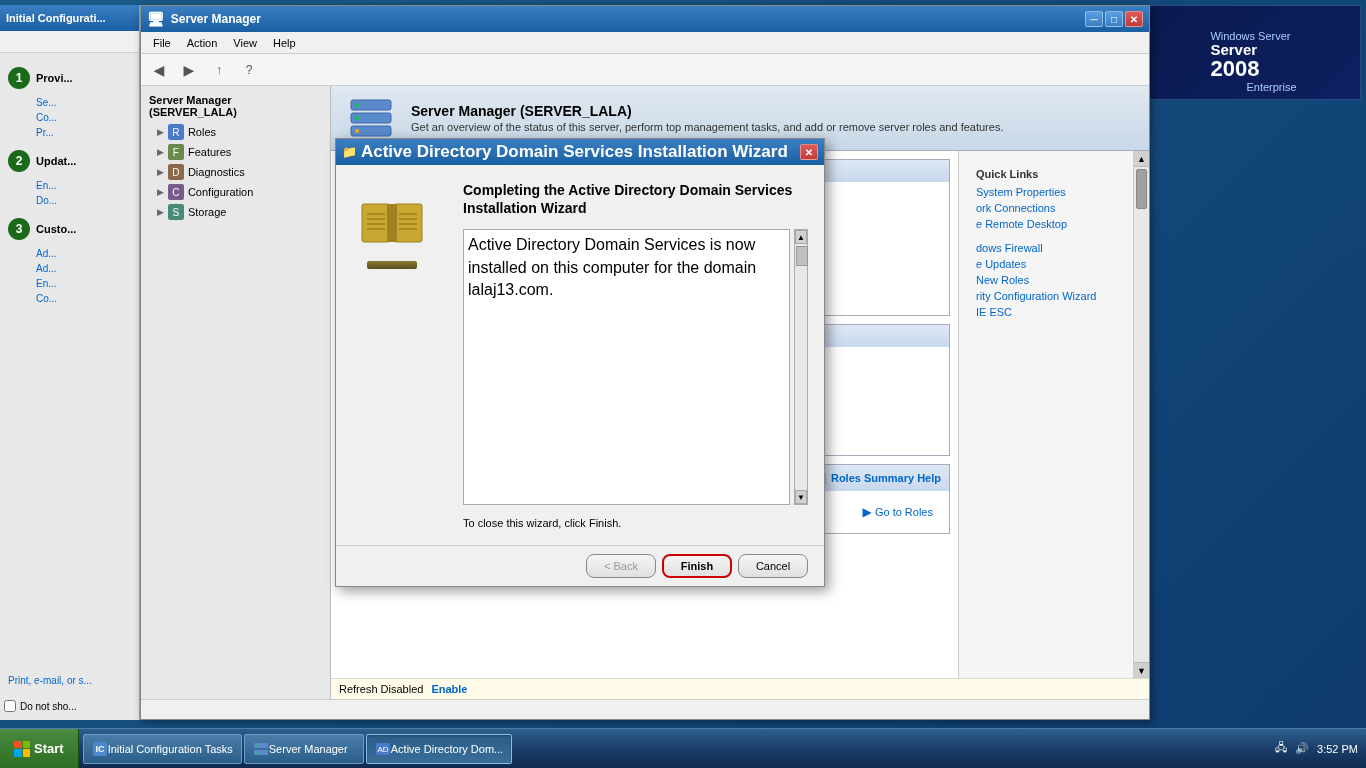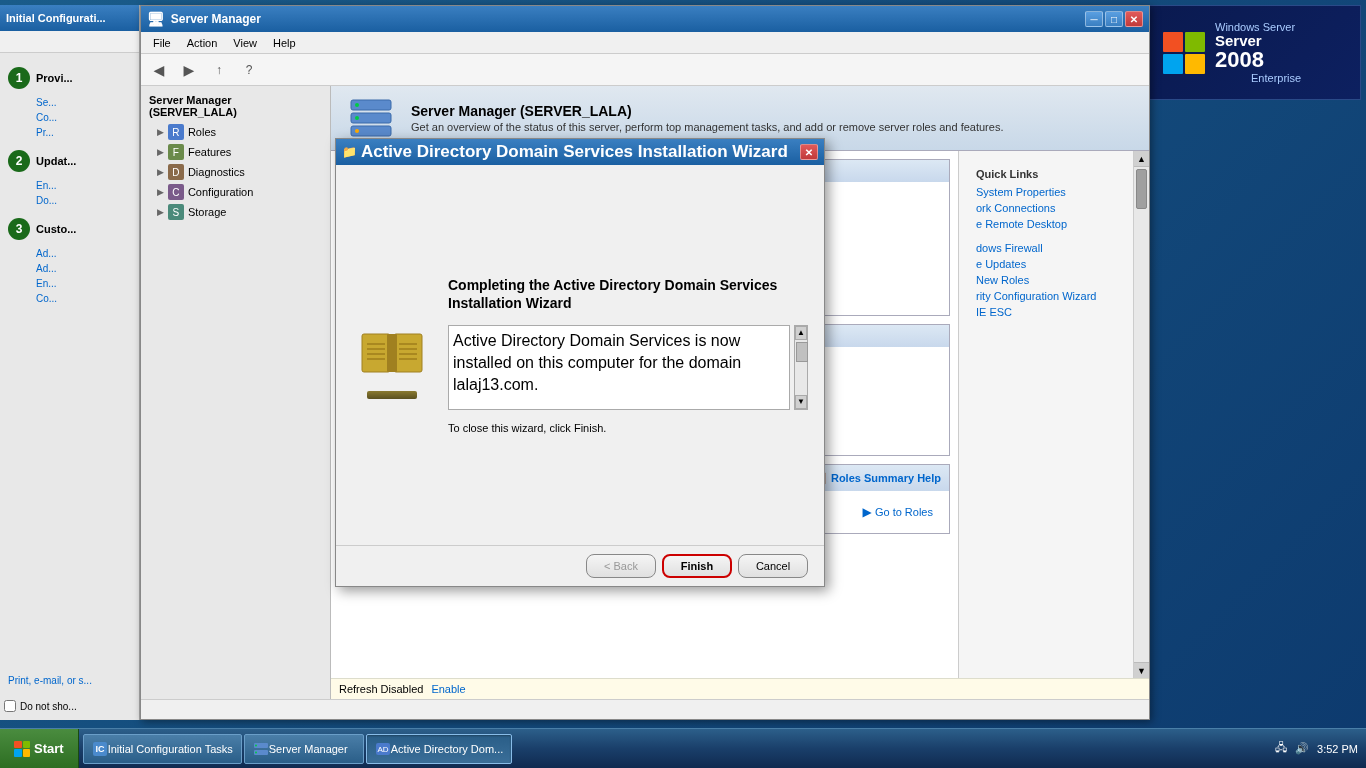--- a/index.html
+++ b/index.html
@@ -335,21 +335,21 @@
     .refresh-bar {
       background: #fffbe8;
       padding: 4px 8px;
       font-size: 11px;
       border-top: 1px solid #ddc;
       display: flex;
       align-items: center;
       gap: 8px;
     }
 
-    .enable-link { color: #0066cc; cursor: pointer; }
+    .enable-link { color: #0066cc; cursor: pointer; font-weight: bold; }
 
     
     .initial-config {
       position: absolute;
       top: 0;
       left: 0;
       width: 137px;
       height: 715px;
       background: #1a5c8a;
       overflow: hidden;
@@ -358,20 +358,21 @@
     
     .ws-branding {
       position: absolute;
       top: 5px;
       right: 0;
       width: 210px;
       height: 100px;
       background: linear-gradient(to bottom right, #1a3f8a 0%, #0a2060 100%);
       border: 1px solid #3a5fa8;
       display: flex;
+      flex-direction: column;
       align-items: flex-end;
       padding: 12px 16px;
     }
 
     .dialog {
       position: absolute;
       top: 138px;
       left: 335px;
       width: 490px;
       background: #f0f0f0;
@@ -402,23 +403,22 @@
       display: flex;
       align-items: center;
       justify-content: center;
       font-size: 10px;
       cursor: pointer;
     }
 
     .dialog-body {
       display: flex;
       padding: 16px;
-      gap: 16px;
+      gap: 31px;
       min-height: 380px;
-      align-items: center;
     }
 
     .dialog-left {
       display: flex;
       flex-direction: column;
       align-items: center;
       width: 80px;
       flex-shrink: 0;
     }
 

